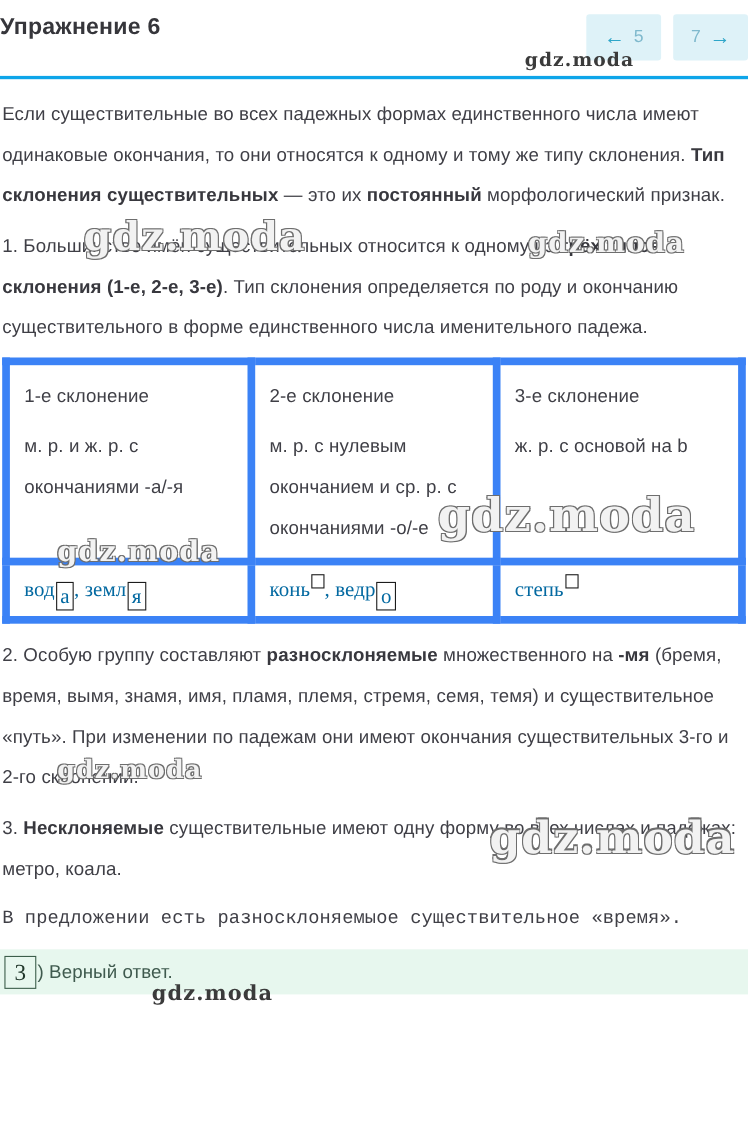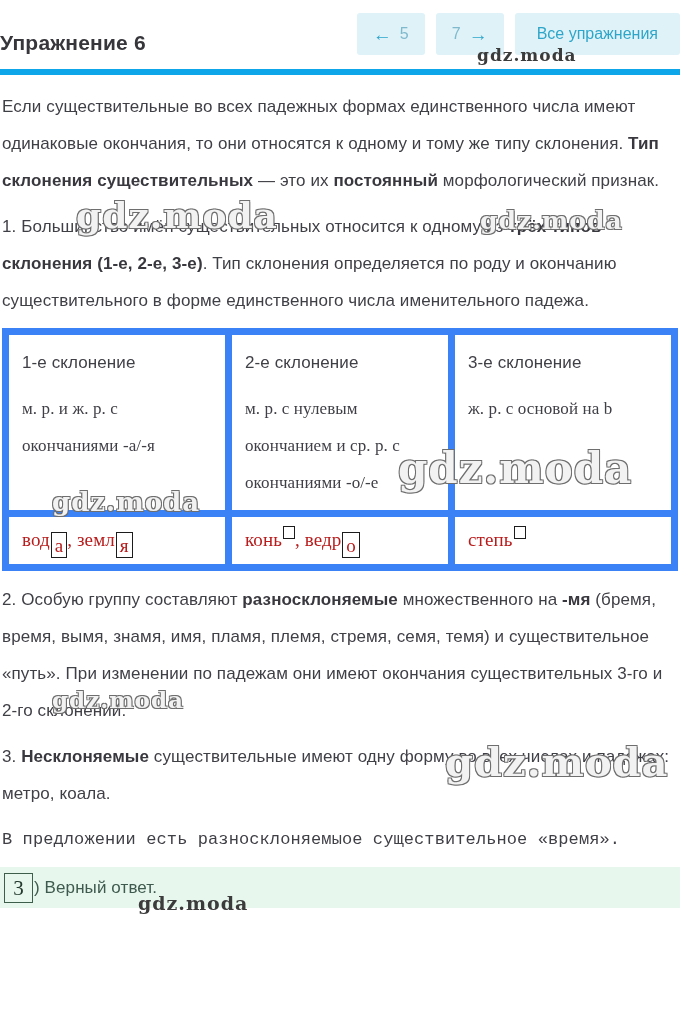--- a/index.html
+++ b/index.html
@@ -3,45 +3,45 @@
 <meta charset="utf-8">
 <style>
   * { margin:0; padding:0; box-sizing:border-box; }
   html,body { background:#fff; }
   body {
     width:680px; height:1019px; position:relative; overflow:hidden;
     font-family:"Liberation Sans", sans-serif; color:#3f3f46;
   }
   
   .page-header {
-    display:flex; justify-content:space-between; align-items:flex-end;
-    padding:13px 0 14px 0; border-bottom:6px solid #0ea5e9;
+    display:flex; justify-content:space-between; align-items:flex-start;
+    padding:13px 0 14px 0; border-bottom:3px solid #0ea5e9;
   }
   .page-title { font-size:21px; font-weight:700; color:#36363b; letter-spacing:.2px; }
   .nav-group { display:flex; gap:11px; }
   .nav-btn {
     display:inline-flex; align-items:center; justify-content:center; gap:8px;
     height:42px; background:#def2f8; border:none; border-radius:3px;
     font-family:"Liberation Sans", sans-serif; font-size:16px; cursor:pointer;
     padding:0 16px; color:#2ea6c9;
   }
   .nav-btn.all { padding:0 22px; font-size:16px; }
   .nav-arrow { font-size:19px; color:#2ea6c9; line-height:1; }
   .nav-num { color:#7fb9cd; font-size:16px; }
   
   .content { padding:13px 2px 0 2px; font-size:17px; line-height:37px; letter-spacing:.1px; }
   .content p { margin:0 0 9px 0; }
   .content b { color:#38383e; }
   
   .decl-table { width:100%; border-collapse:collapse; margin:8px 0 10px 0; }
   .decl-table td { border:7px solid #3b82f6; vertical-align:top; padding:9px 13px; width:33.33%; }
   .cell-header { line-height:37px; margin-bottom:9px; }
-  .cell-desc div { line-height:37px;font-family:Liberation Serif, serif; }
+  .cell-desc div { line-height:37px; }
   .examples-row td { height:37px; padding:4px 13px 5px 13px; }
-  .examples { font-family:"Liberation Serif", serif; font-size:19px; color:#b91c1c; }
+  .examples { font-family:"Liberation Serif", serif; font-size:19px; color:#0369a1; }
   .end-box {
     display:inline-block; min-width:14px; padding:0 3px; border:1px solid #1c1c1c;
     text-align:center; height:26px; line-height:25px; vertical-align:-6px; margin-left:1px;
   }
   .zero-box {
     display:inline-block; width:12px; height:13px; border:1px solid #1c1c1c;
     vertical-align:7px; margin-left:1px;
   }
   
   .answer-p { margin-top:12px; line-height:37px; white-space:pre-line; }
@@ -87,21 +87,20 @@
   <h1 class="page-title">Упражнение 6</h1>
   <nav class="nav-group">
     <button class="nav-btn">
       <span class="nav-arrow">←</span>
       <span class="nav-num">5</span>
     </button>
     <button class="nav-btn">
       <span class="nav-num">7</span>
       <span class="nav-arrow">→</span>
     </button>
-    <button class="nav-btn all">Все упражнения</button>
   </nav>
 </header>
 
 <main class="content">
   <p><span>Если существительные во всех падежных формах единственного числа имеют одинаковые окончания, то они относятся к одному и тому же типу склонения. </span><b>Тип склонения существительных</b><span> — это их </span><b>постоянный</b><span> морфологический признак.</span></p>
   <p><span>1. Большинство имён существительных относится к одному из </span><b>трёх типов склонения (1-е, 2-е, 3-е)</b><span>. Тип склонения определяется по роду и окончанию существительного в форме единственного числа именительного падежа.</span></p>
 
   <table class="decl-table">
     <tbody>
         <tr class="desc-row">

